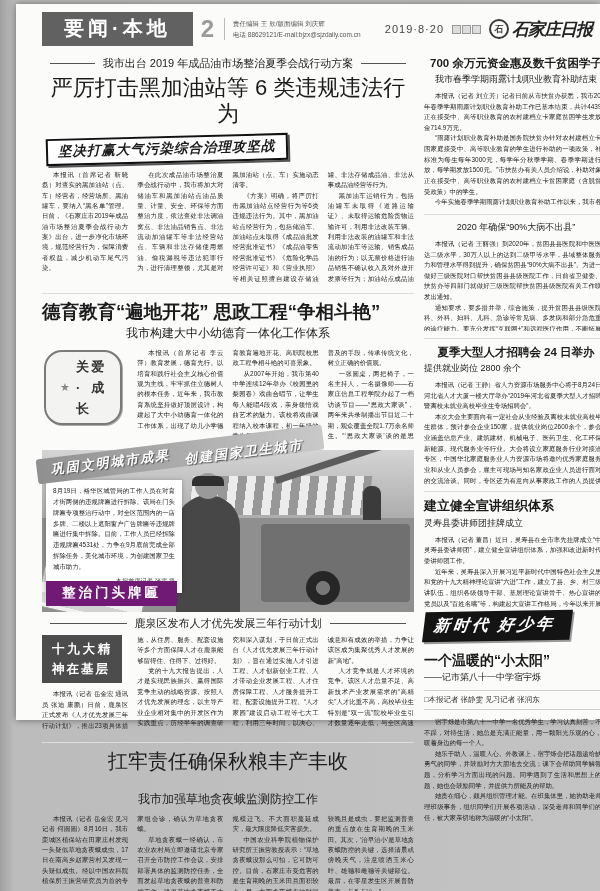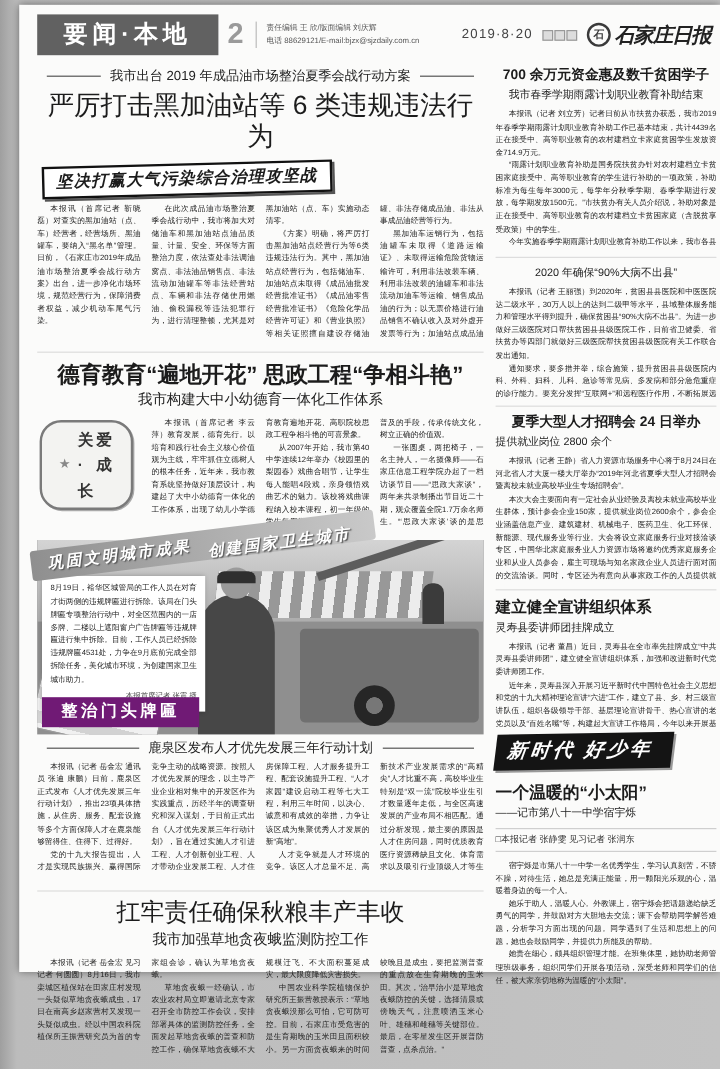--- a/index.html
+++ b/index.html
@@ -3,23 +3,23 @@
 <meta charset="utf-8">
 <style>
   html,body{margin:0;padding:0;}
   body{
     width:600px;height:891px;position:relative;
     background:linear-gradient(90deg,#9f9f9f 0,#bcbcbc 14px,#c3c3c3 100%);
     font-family:"Liberation Sans","DejaVu Sans",sans-serif;
     color:#1c1c1c;overflow:hidden;
   }
   .page{
-    position:absolute;left:16px;top:4px;width:584px;height:806px;
+    position:absolute;left:16px;top:4px;width:584px;height:716px;
     background:#fbfbfa;box-shadow:0 0 7px rgba(0,0,0,.45);
-    padding:8px 8px 0 15px;box-sizing:border-box;
+    padding:8px 8px 0 26px;box-sizing:border-box;
   }
   
   .masthead{display:flex;align-items:center;height:34px;}
   .section-box{background:#616161;color:#fff;font-weight:bold;font-size:20px;
     letter-spacing:4px;padding:3px 22px 4px;white-space:nowrap;}
   .pageno{color:#9a9a9a;font-weight:bold;font-size:24px;margin:0 10px 0 8px;}
   .ed-info{border-left:1px solid #bbb;padding-left:8px;font-size:6.5px;color:#555;line-height:1.7;}
   .mh-right{margin-left:auto;display:flex;align-items:center;gap:8px;}
   .mh-date{font-size:11px;color:#444;letter-spacing:1px;}
   .mini-icons{display:flex;gap:1px;}
@@ -31,21 +31,21 @@
   .logo-name{font-family:"Liberation Serif","DejaVu Serif",serif;font-weight:bold;
     font-style:italic;font-size:17px;color:#222;letter-spacing:-1px;}
   
   .content{position:relative;margin-top:8px;}
   .maincol{position:absolute;left:0;top:0;width:372px;}
   .rail{position:absolute;left:382px;top:0;width:184px;}
   
   .kicker{display:flex;align-items:center;font-size:11px;color:#222;white-space:nowrap;margin:2px 0 4px;}
   .kicker:before,.kicker:after{content:"";flex:1;border-top:1px solid #555;margin:0 8px;}
   .h-big{font-size:22px;font-weight:normal;text-align:center;letter-spacing:0;line-height:1.2;margin:2px 0 6px;}
-  .h-mid{font-size:18.5px;font-weight:bold;text-align:center;line-height:1.25;margin:6px 0 2px;}
+  .h-mid{font-size:18.5px;font-weight:bold;text-align:left;line-height:1.25;margin:6px 0 2px;}
   .sub{font-size:12px;text-align:center;color:#222;margin:2px 0 6px;}
   .body-cols{columns:4;column-gap:9px;font-size:6.4px;line-height:1.62;text-align:justify;
     overflow:hidden;color:#222;}
   .body-cols p,.rail-body p{margin:0;text-indent:1.7em;}
   .rail-body{font-size:6.4px;line-height:1.66;text-align:justify;overflow:hidden;color:#222;}
   .sep{border-top:1px solid #ddd;margin:7px 0 6px;}
   
   .banner-box{display:inline-block;border:2px solid #111;padding:2px 10px 3px;
     font-weight:bold;font-style:italic;font-size:13.5px;letter-spacing:1px;
     transform:rotate(-1.5deg);box-shadow:2px 2px 0 #555;margin:2px 0 7px 4px;background:#fff;}
@@ -174,28 +174,29 @@
         <div class="caption-box">
           <span>8月19日，裕华区城管局的工作人员在对育才街两侧的违规牌匾进行拆除。该局在门头牌匾专项整治行动中，对全区范围内的一店多牌、二楼以上遮阳窗户广告牌匾等违规牌匾进行集中拆除。目前，工作人员已经拆除违规牌匾4531处，力争在9月底前完成全部拆除任务，美化城市环境，为创建国家卫生城市助力。</span>
           <div class="credit">本报首席记者 张震 摄</div>
         </div>
         <div class="photo-label">整治门头牌匾</div>
       </div>
 
       <div>
         <div class="kicker" style="border:none">鹿泉区发布人才优先发展三年行动计划</div>
         <div class="body-cols" style="height:100px">
+          <div class="badge-19">十九大精神在基层</div>
           <span><p>本报讯（记者 岳金宏 通讯员 张迪 康鹏）日前，鹿泉区正式发布《人才优先发展三年行动计划》，推出23项具体措施，从住房、服务、配套设施等多个方面保障人才在鹿泉能够留得住、住得下、过得好。</p><p>党的十九大报告提出，人才是实现民族振兴、赢得国际竞争主动的战略资源。按照人才优先发展的理念，以主导产业企业相对集中的开发区作为实践重点，历经半年的调查研究和深入谋划，于日前正式出台《人才优先发展三年行动计划》，旨在通过实施人才引进工程、人才创新创业工程、人才带动企业发展工程、人才住房保障工程、人才服务提升工程、配套设施提升工程、“人才家园”建设启动工程等七大工程，利用三年时间，以决心、诚意和有成效的举措，力争让该区成为集聚优秀人才发展的新“高地”。</p><p>人才竞争就是人才环境的竞争。该区人才总量不足、高新技术产业发展需求的“高精尖”人才比重不高，高校毕业生特别是“双一流”院校毕业生引才数量逐年走低，与全区高速发展的产业布局不相匹配。通过分析发现，最主要的原因是人才住房问题，同时优质教育医疗资源稀缺且文化、体育需求以及吸引行业顶级人才等生活环境方面也存在诸多“短板”。鹿泉区坚持问题导向和目标导向，以《人才优先发展三年行动计划》出台为契机，加快推进人才住房保障和优享教育资源，不断提升人才发展环境，改善人才政策。</p></span>
         </div>
       </div>
 
       <div class="sep"></div>
 
       <div>
-        <div class="h-big" style="font-size:20px;margin-bottom:2px">扛牢责任确保秋粮丰产丰收</div>
+        <div class="h-big" style="font-size:20px;margin-bottom:18px">扛牢责任确保秋粮丰产丰收</div>
         <div class="sub">我市加强草地贪夜蛾监测防控工作</div>
         <div class="body-cols" style="height:84px">
             <p>本报讯（记者 岳金宏 见习记者 何圆圆）8月16日，我市栾城区植保站在田家庄村发现一头疑似草地贪夜蛾成虫，17日在南高乡赵家营村又发现一头疑似成虫。经以中国农科院植保所王振营研究员为首的专家组会诊，确认为草地贪夜蛾。</p>
             <p>草地贪夜蛾一经确认，市农业农村局立即邀请北京专家召开全市防控工作会议，安排部署具体的监测防控任务，全面发起草地贪夜蛾的普查和防控工作，确保草地贪夜蛾不大规模迁飞、不大面积蔓延成灾，最大限度降低灾害损失。</p>
             <p>中国农业科学院植物保护研究所王振营教授表示：“草地贪夜蛾没那么可怕，它可防可控。目前，石家庄市受危害的是生育期晚的玉米田且面积较小。另一方面贪夜蛾来的时间较晚且是成虫，要把监测普查的重点放在生育期晚的玉米田。其次，‘治早治小’是草地贪夜蛾防控的关键，选择清晨或傍晚天气，注意喷洒玉米心叶、雄穗和雌穗等关键部位。最后，在零星发生区开展普防普查，点杀点治。”</p>
           </div>
       </div>
 
     </div>
 

